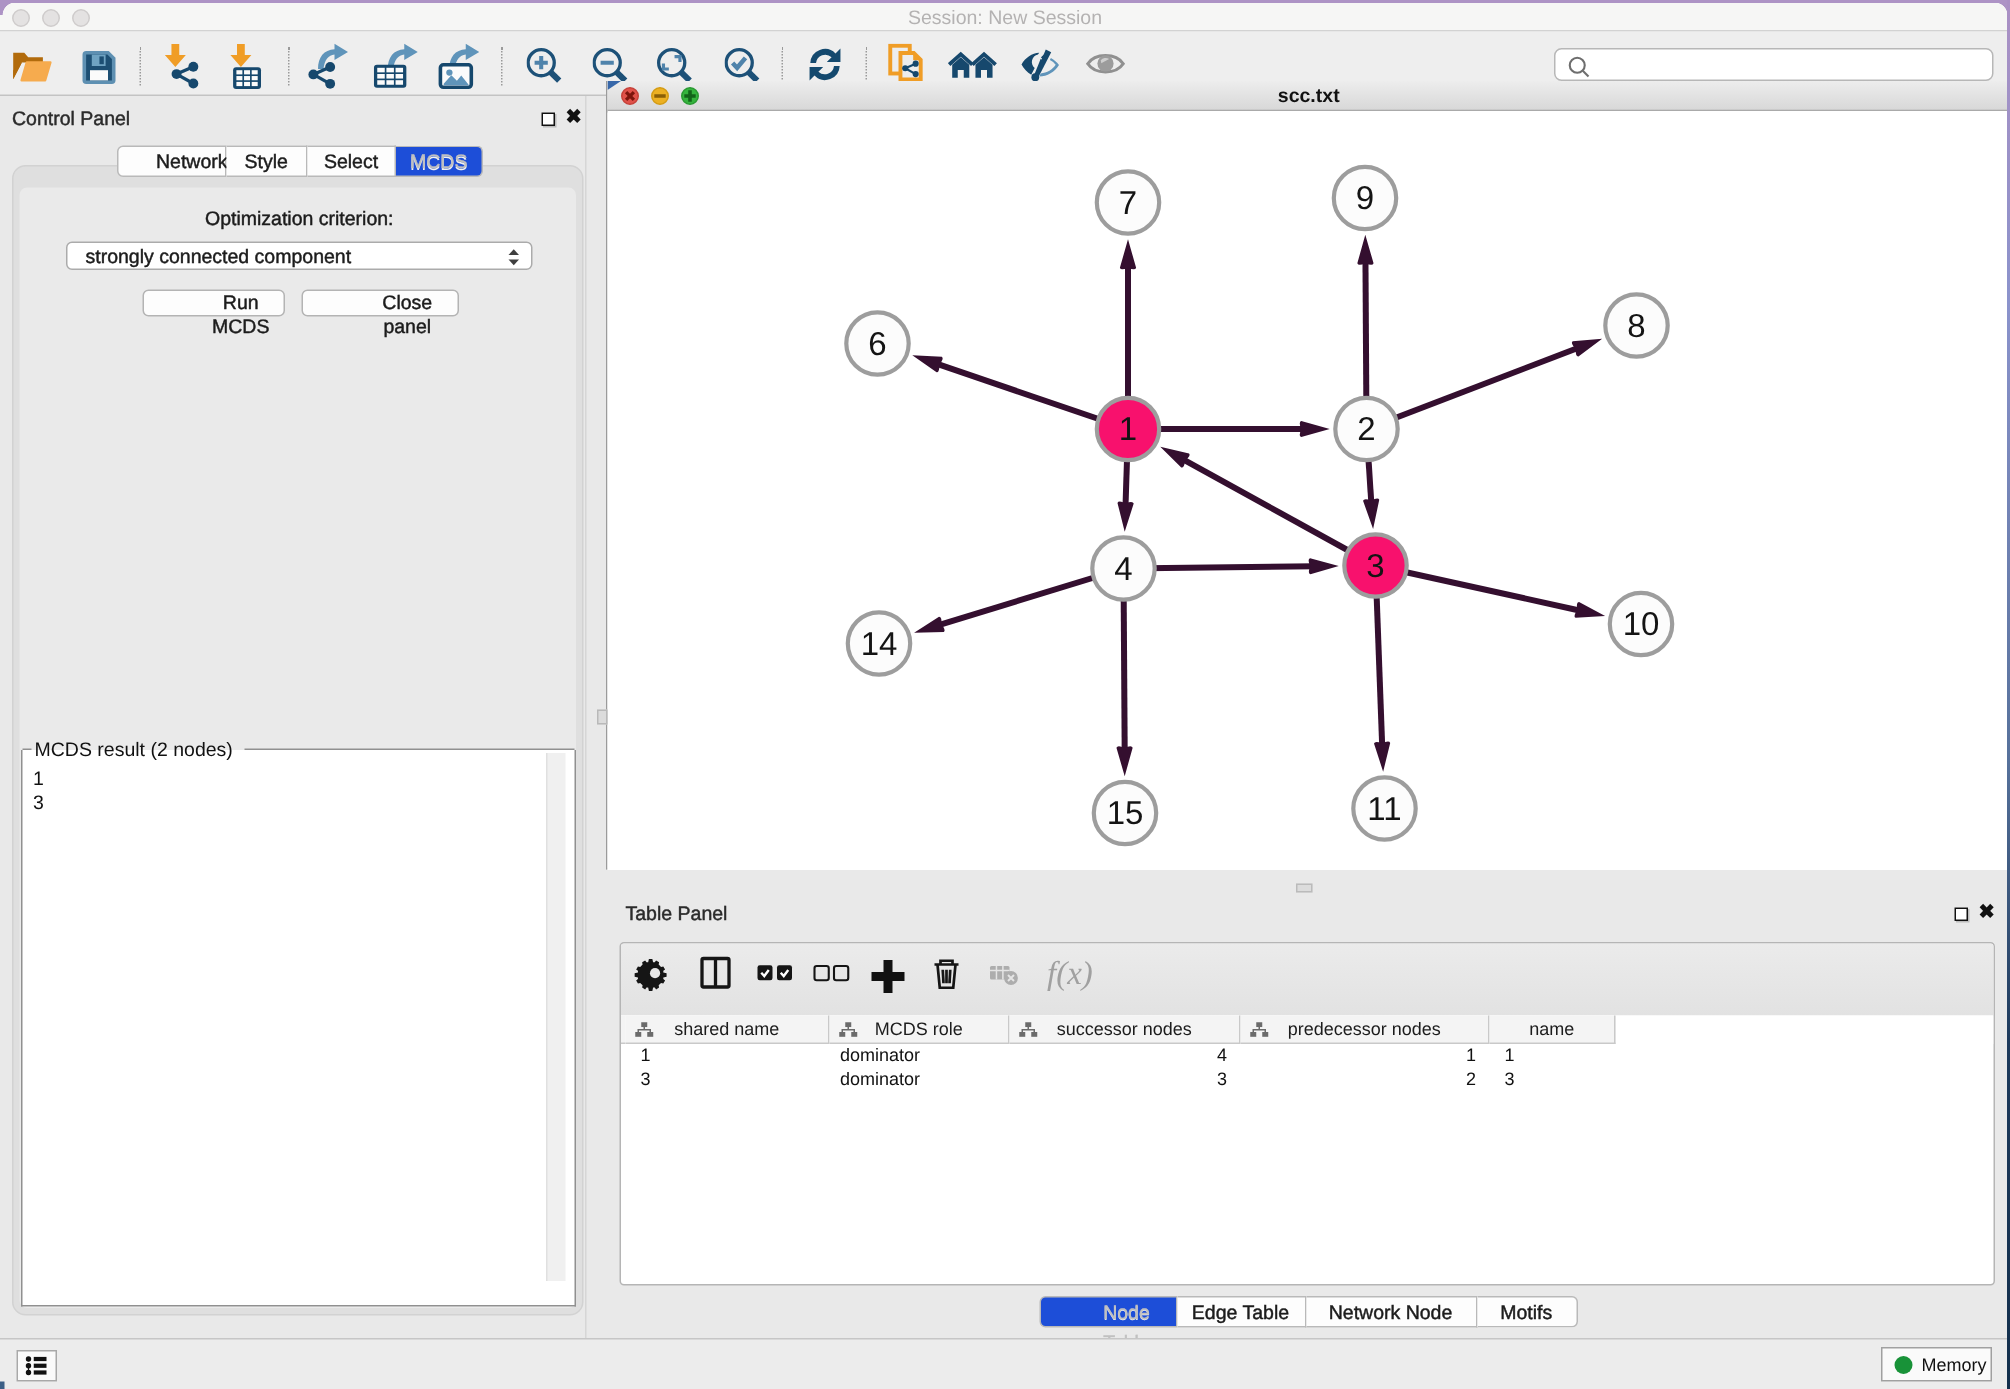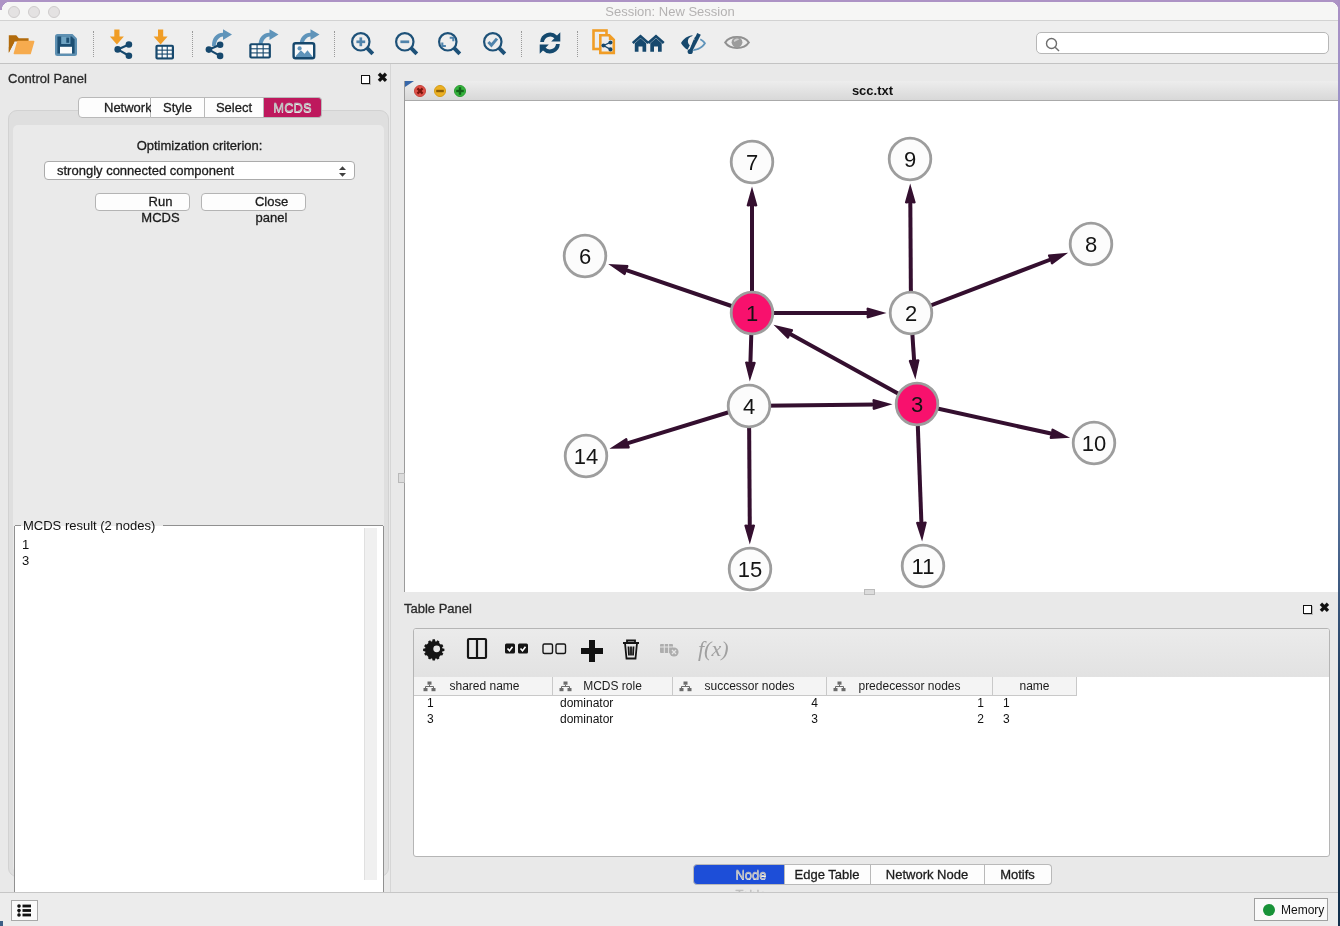--- a/index.html
+++ b/index.html
@@ -21,42 +21,42 @@
 #cpanel { left:0; top:64px; width:391px; height:828px; background:#e9e9e9; border-right:1px solid #d6d6d6; }
 #cpTitle { position:absolute; left:8px; top:7px; font-size:13px; color:#2b2b2b; }
 .sqicon { position:absolute; width:9px; height:9px; border:1.5px solid #111; background:#fff; box-shadow:1px 1px 0 #bbb; }
 .xicon { position:absolute; font-size:13px; font-weight:bold; color:#111; }
 #tcbox { position:absolute; left:8px; top:46px; width:381px; height:767px; background:#dfdfdf; border:1px solid #d2d2d2; border-radius:9px; }
 #tcinner { position:absolute; left:4px; top:14px; right:4px; bottom:4px; background:#eaeaea; border-radius:5px; }
 .tabrow { position:absolute; display:flex; }
 .tab { height:21px; line-height:20px; font-size:13px; color:#1c1c1c; background:#fdfdfd; border:1px solid #b9b9b9; border-left:none; text-align:center; }
 .tab.first { border-left:1px solid #b9b9b9; border-radius:4px 0 0 4px;padding-left:25px; }
 .tab.last { border-radius:0 4px 4px 0; }
-.tab.sel { background:#be185d; color:#c0c0c0; text-shadow:0 1px 0 #f2f2f2; }
+.tab.sel { background:#1d4ed8; color:#c0c0c0; text-shadow:0 1px 0 #f2f2f2; }
 #optlabel { position:absolute; left:8px; top:74px; width:383px; text-align:center; font-size:13px; color:#1c1c1c; }
 #selectbox { position:absolute; left:44px; top:97px; width:311px; height:19px; background:#fff; border:1px solid #ababab; border-radius:4px; font-size:13px; color:#1c1c1c; line-height:17px; padding-left:12px; }
 .btn { position:absolute; height:18px; background:#fdfdfd; border:1px solid #b4b4b4; border-radius:4px; font-size:13px; color:#1c1c1c; text-align:center; line-height:16px;padding-left:36px; }
-#fieldset { position:absolute; left:14px; top:436px; width:370px; height:371px; border:1px solid #909090; border-top:none; background:#fff;margin-top:26px; }
+#fieldset { position:absolute; left:14px; top:436px; width:370px; height:371px; border:1px solid #909090; border-top:none; background:#fff; }
 .ftb { position:absolute; top:-1px; height:1px; background:#909090; }
 #fieldlegend { position:absolute; left:8px; top:-8px; font-size:13px; color:#111; }
 #mcdsitems { position:absolute; left:7px; top:11px; font-size:13px; color:#111; line-height:16px; }
 #mcdsscroll { position:absolute; right:6px; top:2px; width:13px; height:352px; background:#f0f0f0; border-left:1px solid #e0e0e0; }
 
-#netwin { left:404px; top:81px; width:936px; height:526px; border-left:1px solid #9b9b9b; border-bottom:1px solid #d9d9d9; background:#fff; }
+#netwin { left:404px; top:54px; width:936px; height:526px; border-left:1px solid #9b9b9b; border-bottom:1px solid #d9d9d9; background:#fff; }
 #nettitle { position:absolute; left:0; top:0; width:100%; height:20px; background:linear-gradient(#ededed,#d8d8d8); border-bottom:1px solid #aaa; }
 #nettitle .tl { position:absolute; top:3.5px; width:12.5px; height:12.5px; border-radius:50%; }
 #nettext { width:100%; text-align:center; font-size:13px; font-weight:bold; color:#111; line-height:20px; }
 #netcanvas { position:absolute; left:0; top:21px; width:936px; height:505px; background:#fff; }
 
 #vgrip { left:398px; top:473px; width:7px; height:10px; background:#dcdcdc; border:1px solid #b9b9b9; }
 #hsplit { left:404px; top:592px; width:936px; height:4px; background:#e9e9e9; }
 #hgrip { left:864px; top:589px; width:11px; height:6px; background:#dcdcdc; border:1px solid #bbb; }
 
 #tpanel { left:404px; top:596px; width:936px; height:296px; background:#e9e9e9; }
-#tpTitle { position:absolute; left:0; top:5px; font-size:13px; color:#2b2b2b; }
+#tpTitle { position:absolute; left:13px; top:5px; font-size:13px; color:#2b2b2b; }
 #tcontainer { position:absolute; left:9px; top:32px; width:917px; height:229px; background:#fff; border:1px solid #b5b5b5; border-radius:3px; overflow:hidden; }
 #ttoolbar { position:absolute; left:0; top:0; width:100%; height:48px; background:linear-gradient(#ebebeb,#e2e2e2); }
 #thead { position:absolute; left:0; top:48px; width:100%; height:19px; display:flex; font-size:12px; color:#1c1c1c; background:#fff; }
 .th { position:relative; height:19px; background:#f4f4f4; border-right:1px solid #c9c9c9; border-bottom:1px solid #c9c9c9; text-align:center; line-height:18px; }
 .th svg { position:absolute; left:6px; top:4px; }
 .trow { position:absolute; font-size:12px; color:#111; }
 
 #btabs { position:absolute; left:0; top:268px; width:936px; display:flex; justify-content:center; }
 
 #statusbar { left:0; top:892px; width:1340px; height:34px; background:#ececec; border-top:1px solid #c6c6c6; }

